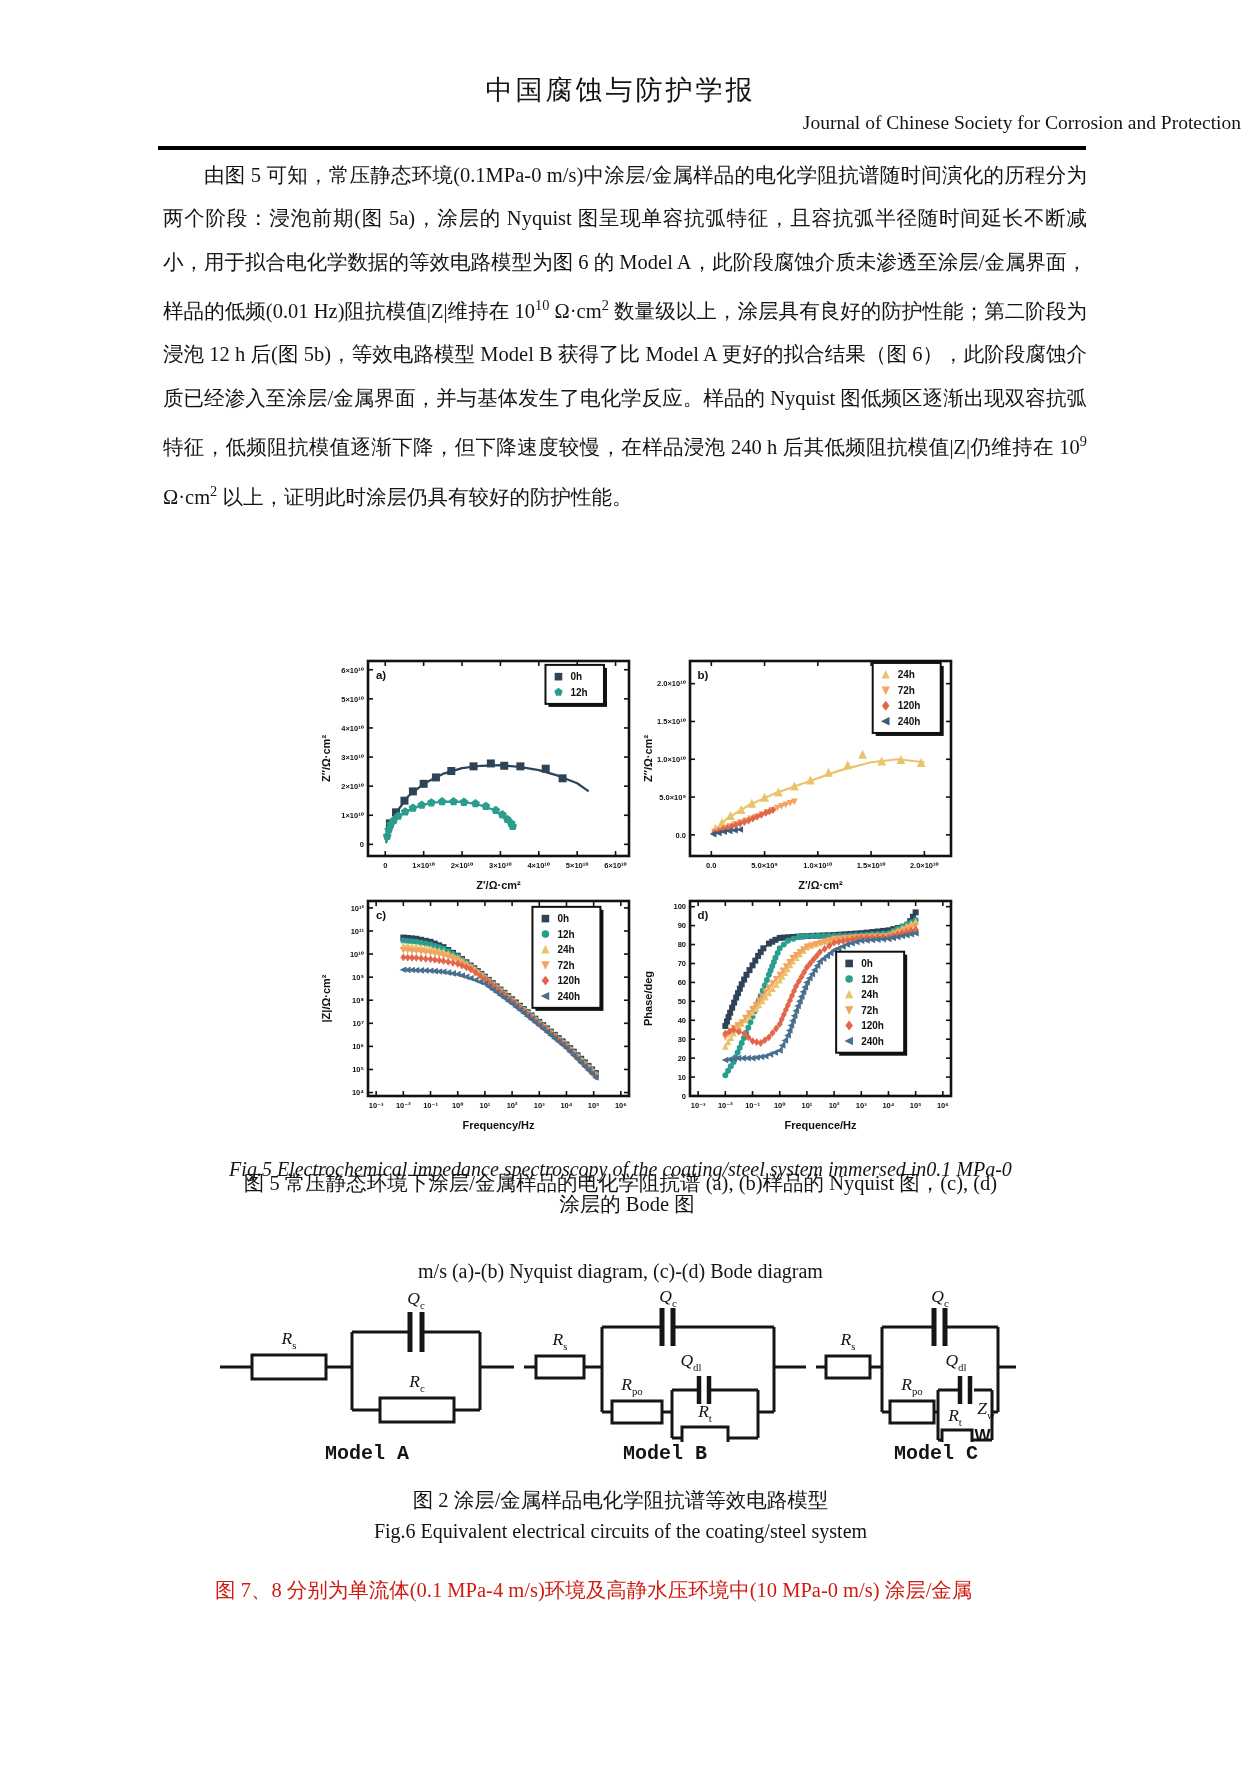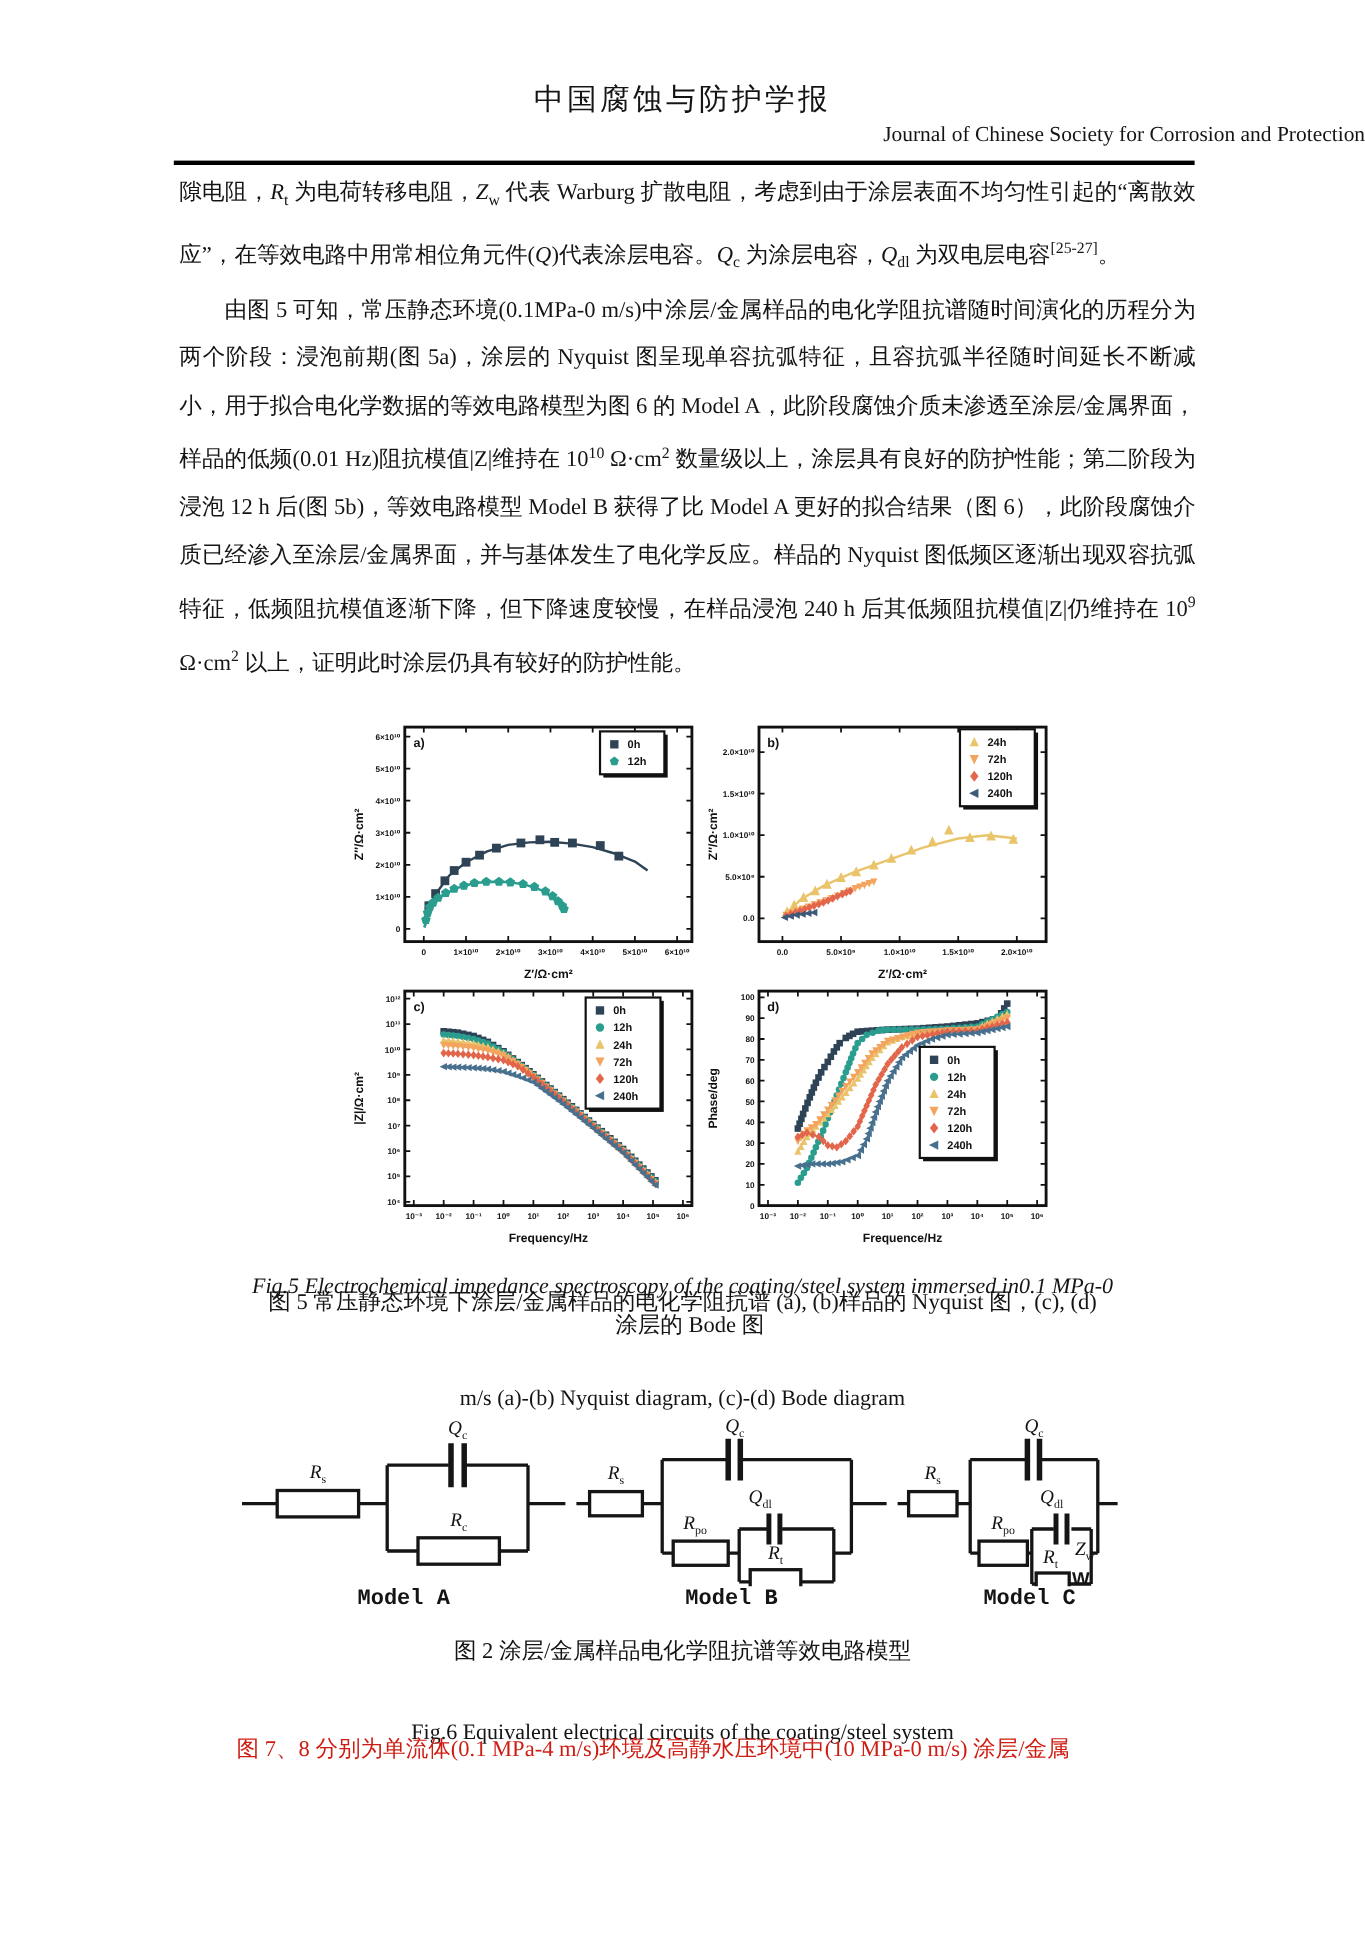--- a/index.html
+++ b/index.html
@@ -30,33 +30,32 @@
   #circuits-figure{left:212px;top:1292px;width:810px;height:190px;}
   #circuits-figure svg{position:absolute;left:0;top:0;}
   .clab{position:absolute;font-size:17.5px;font-family:"Liberation Serif",serif;
     transform:translateX(-50%);white-space:nowrap;line-height:1;text-align:right;}
   .clab sub{font-size:62%;}
   .model-name{position:absolute;top:150px;transform:translateX(-50%);
     font-size:20px;font-weight:bold;white-space:nowrap;font-family:Liberation Mono, monospace;}
   .warburg{position:absolute;transform:translateX(-50%);font-weight:900;
     font-size:17px;font-family:"Liberation Sans",sans-serif;letter-spacing:-1px;}
   #fig6-cap-zh{top:1486px;}
-  #fig6-cap-en{top:1520px;margin-top:44px;}
+  #fig6-cap-en{top:1520px;}
   #red-paragraph{left:163px;top:1548px;width:924px;font-size:20.5px;
     line-height:43px;text-align:justify;text-indent:52px;}
 </style>
 </head>
 <body>
 
 <div class="abs center" id="page-title">中国腐蚀与防护学报</div>
 <div class="abs center" id="page-subtitle">Journal of Chinese Society for Corrosion and Protection</div>
 <div class="abs" id="header-rule"></div>
 
 <div class="abs" id="text-col">
-  <p id="paragraph-1">隙电阻，<i>R</i><sub>t</sub> 为电荷转移电阻，<i>Z</i><sub>w</sub> 代表 Warburg 扩散电阻，考虑到由于涂层表面不均匀性引起的“离散效应”，在等效电路中用常相位角元件(<i>Q</i>)代表涂层电容。<i>Q</i><sub>c</sub> 为涂层电容，<i>Q</i><sub>dl</sub> 为双电层电容<sup>[25-27]</sup>。</p>
   <p id="paragraph-2">由图 5 可知，常压静态环境(0.1MPa-0 m/s)中涂层/金属样品的电化学阻抗谱随时间演化的历程分为两个阶段：浸泡前期(图 5a)，涂层的 Nyquist 图呈现单容抗弧特征，且容抗弧半径随时间延长不断减小，用于拟合电化学数据的等效电路模型为图 6 的 Model A，此阶段腐蚀介质未渗透至涂层/金属界面，样品的低频(0.01 Hz)阻抗模值|Z|维持在 10<sup>10</sup> Ω·cm<sup>2</sup> 数量级以上，涂层具有良好的防护性能；第二阶段为浸泡 12 h 后(图 5b)，等效电路模型 Model B 获得了比 Model A 更好的拟合结果（图 6），此阶段腐蚀介质已经渗入至涂层/金属界面，并与基体发生了电化学反应。样品的 Nyquist 图低频区逐渐出现双容抗弧特征，低频阻抗模值逐渐下降，但下降速度较慢，在样品浸泡 240 h 后其低频阻抗模值|Z|仍维持在 10<sup>9</sup> Ω·cm<sup>2</sup> 以上，证明此时涂层仍具有较好的防护性能。</p>
 </div>
 
 <div class="abs" id="figure5-block">
   <div class="chart-cell"><svg viewBox="0 0 322 240" width="322" height="240">
         <rect x="50" y="9" width="261" height="195" fill="none" stroke="#111" stroke-width="2.6"></rect>
         <line x1="67.27205882352942" y1="204" x2="67.27205882352942" y2="199" stroke="#111" stroke-width="1.6"></line>
         <line x1="67.27205882352942" y1="9" x2="67.27205882352942" y2="14" stroke="#111" stroke-width="1.6"></line>
         <text x="67.27205882352942" y="216" font-size="7.5" text-anchor="middle" fill="#111" font-family="Liberation Sans, DejaVu Sans, sans-serif" font-weight="bold">0</text>
         <line x1="105.65441176470588" y1="204" x2="105.65441176470588" y2="199" stroke="#111" stroke-width="1.6"></line>

